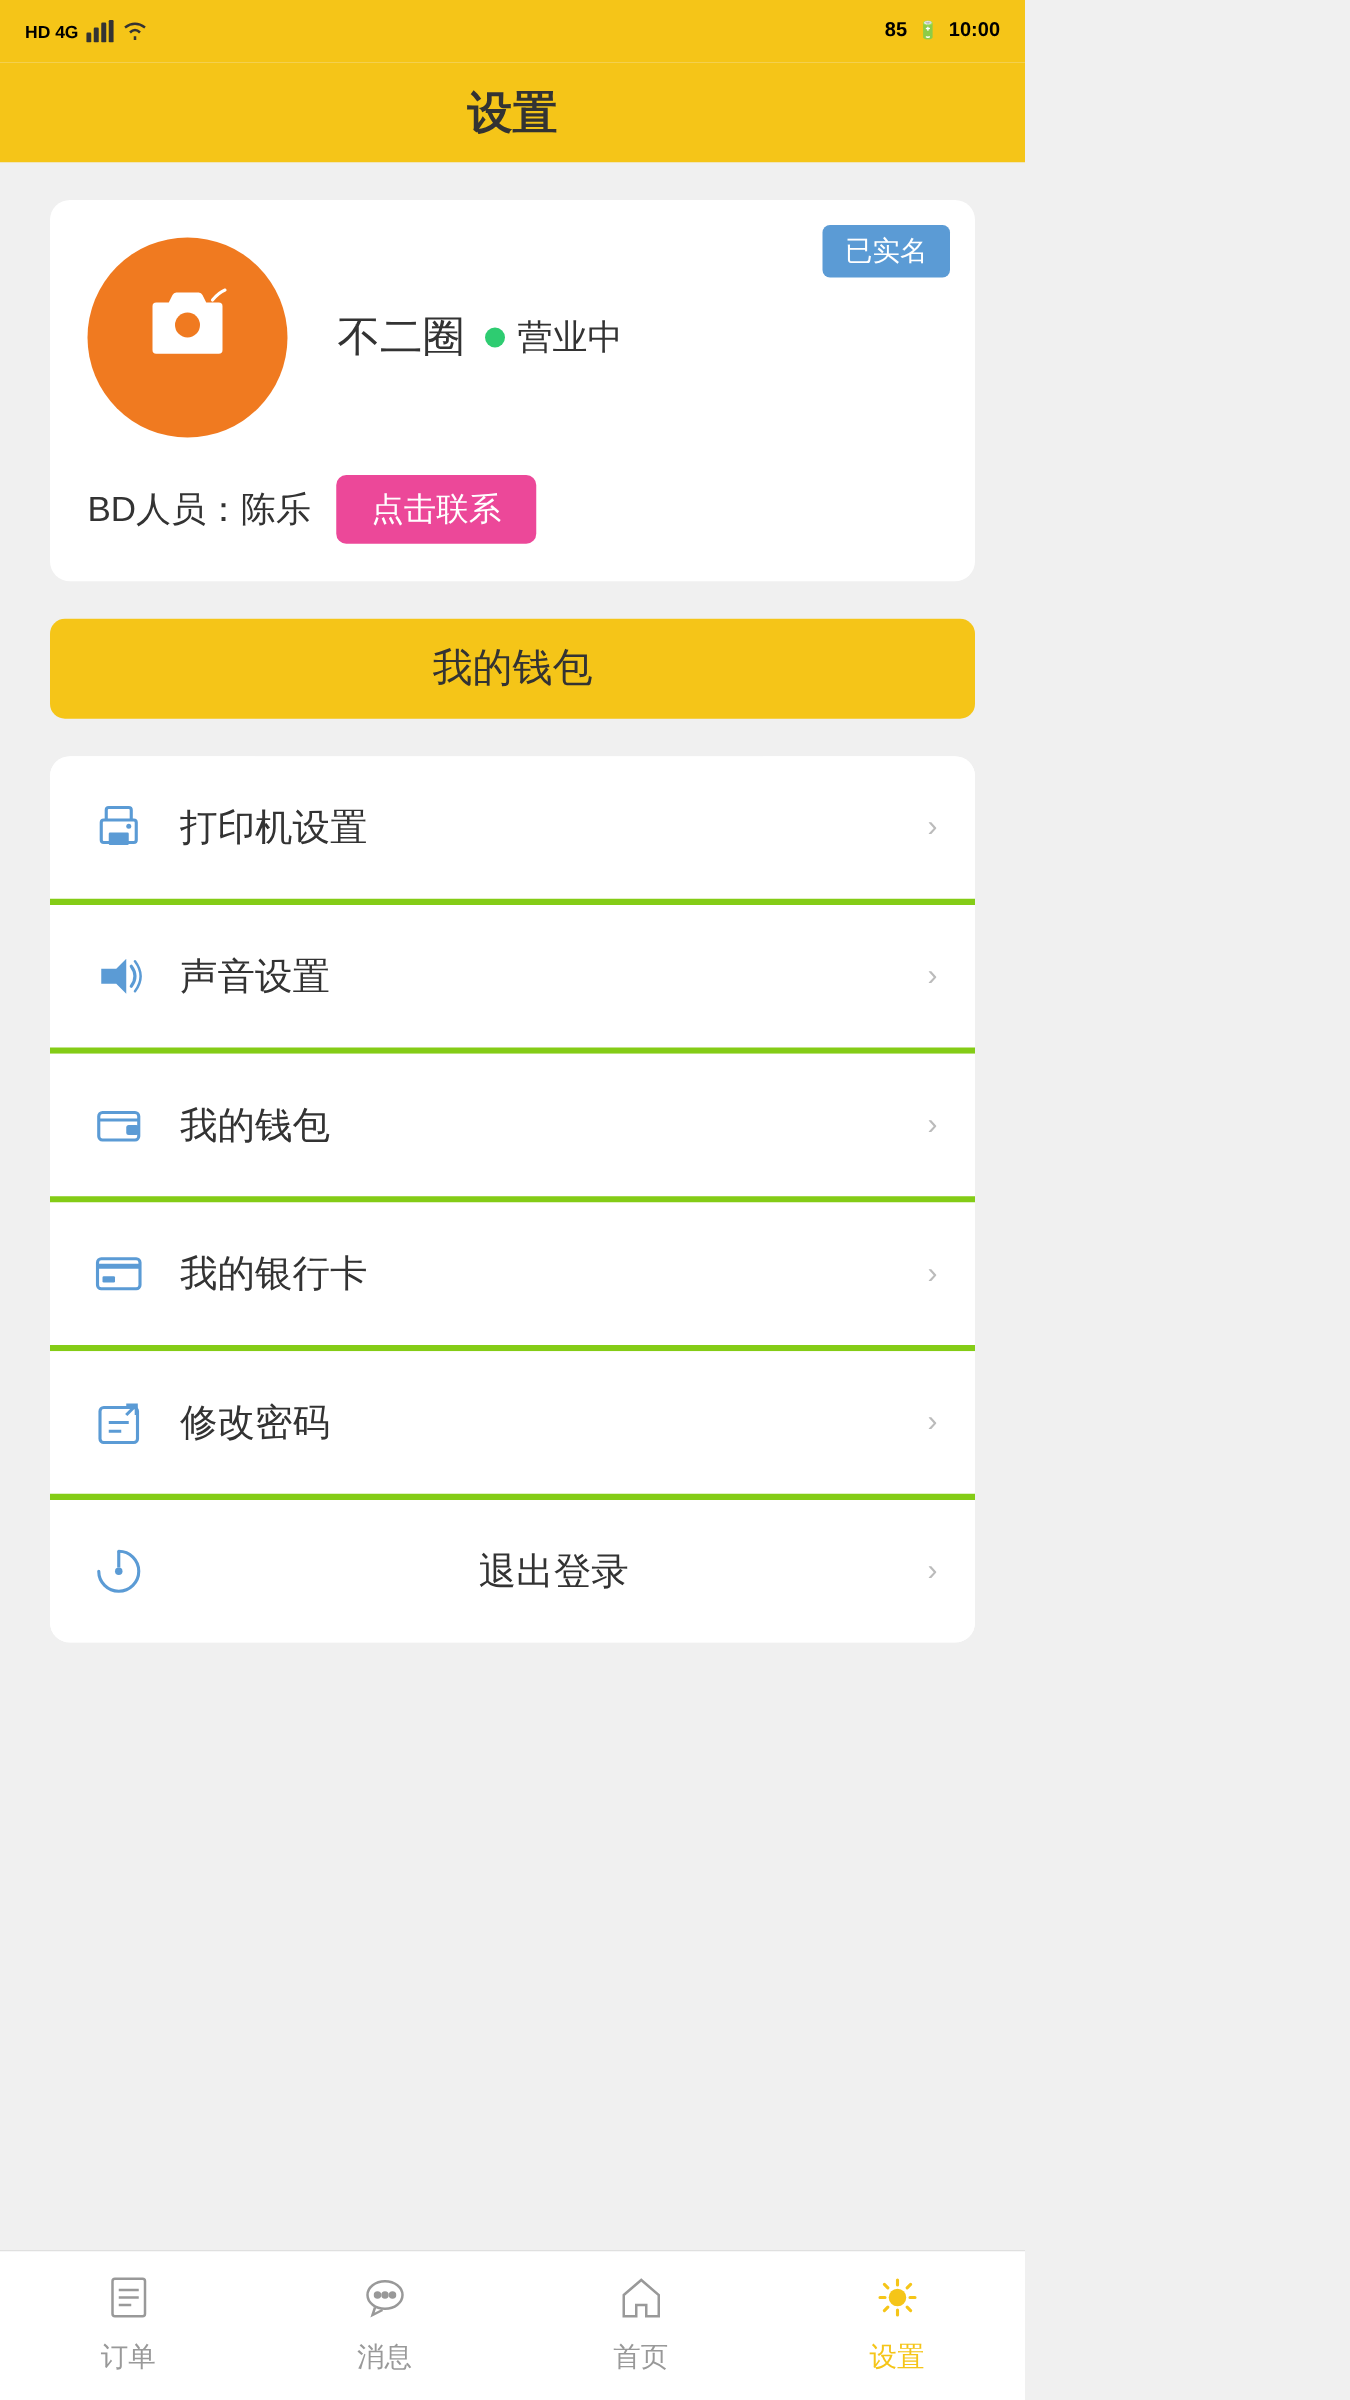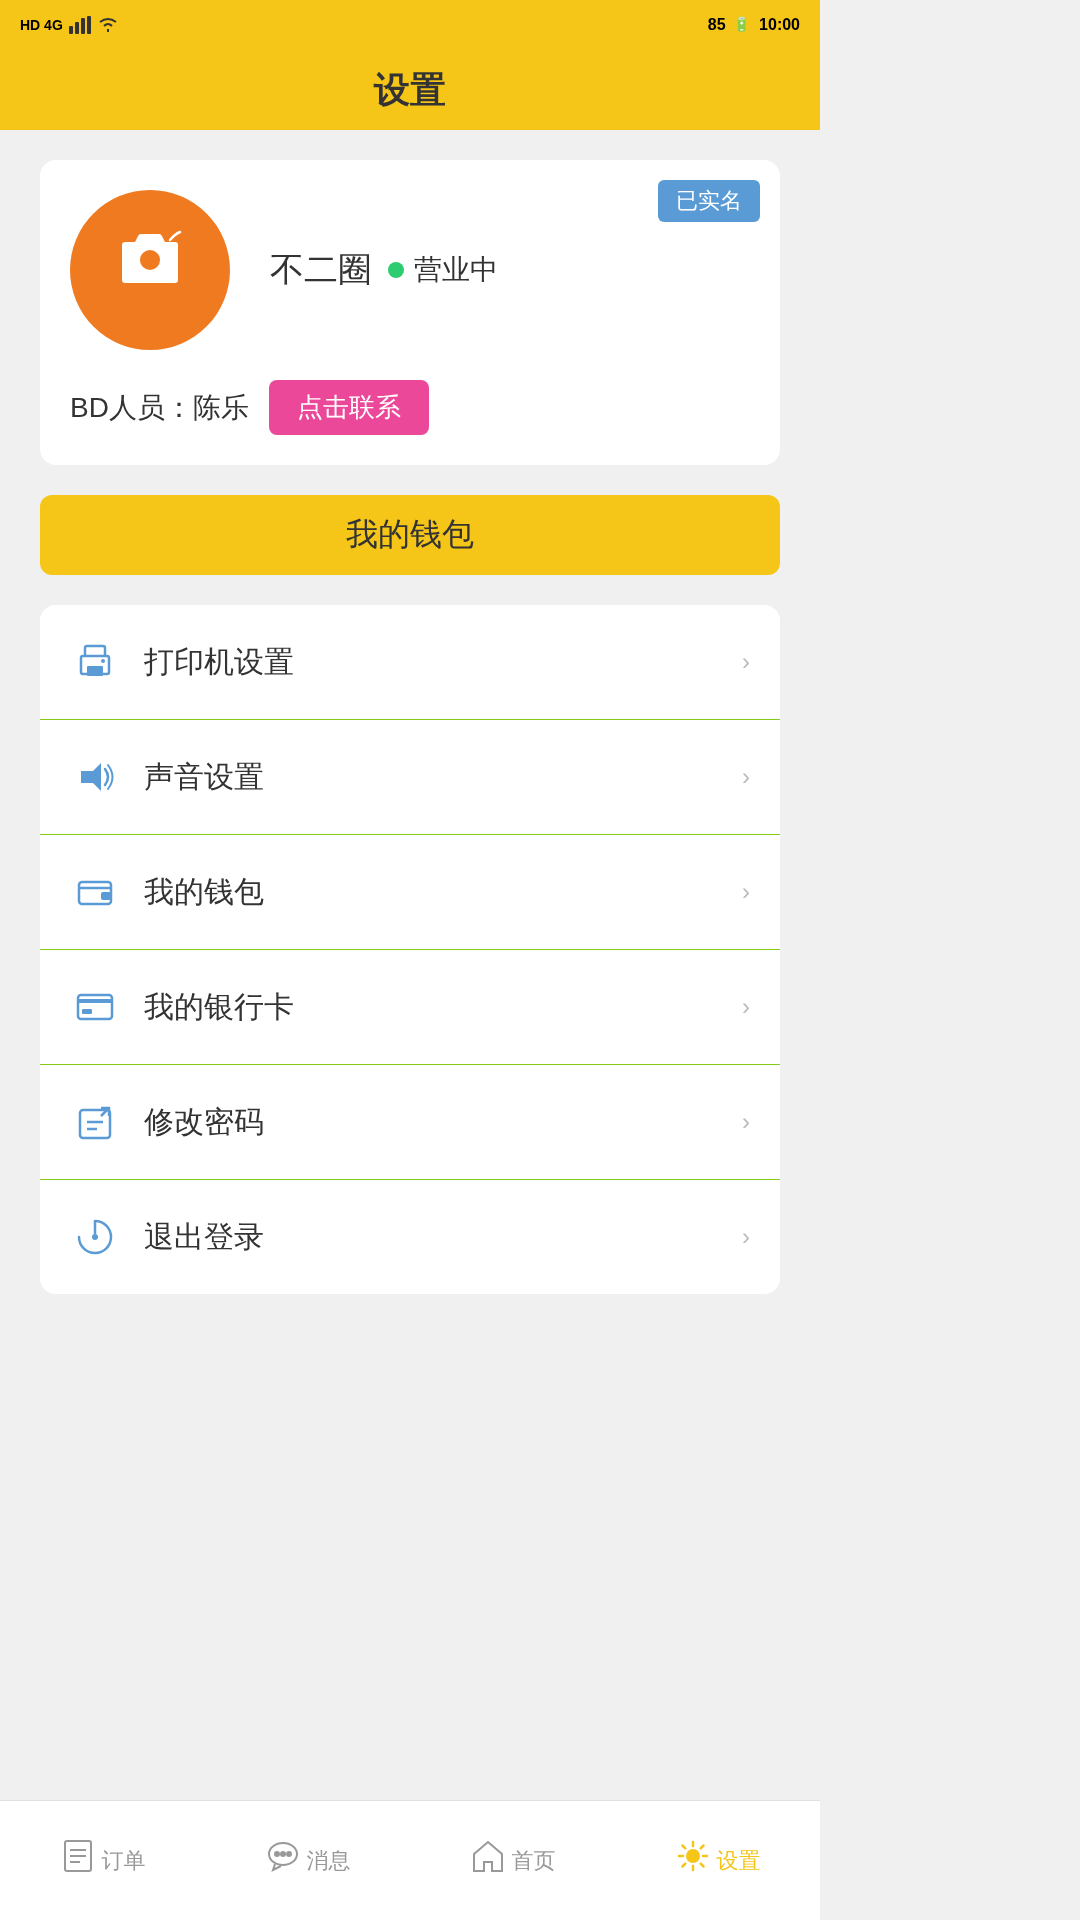--- a/index.html
+++ b/index.html
@@ -155,26 +155,27 @@
     .menu-card {
       background: #fff;
       border-radius: 16px;
       overflow: hidden;
       margin-bottom: 30px;
     }
     .menu-item {
       display: flex;
       align-items: center;
       padding: 32px 30px;
-      border-bottom: 1px solid #84cc16;
+      border-bottom: 5px solid #84cc16;
       cursor: pointer;
       background: #fff;
     }
     .menu-item:last-child {
       border-bottom: none;
+      text-align: center;
     }
     .menu-icon {
       width: 50px;
       height: 50px;
       margin-right: 24px;
       color: #5b9bd5;
       display: flex;
       align-items: center;
       justify-content: center;
       flex-shrink: 0;
@@ -201,20 +202,21 @@
       width: 820px;
       background: #fff;
       border-top: 1px solid #e0e0e0;
       height: 120px;
       display: flex;
       align-items: center;
     }
     .nav-item {
       flex: 1;
       display: flex;
+      flex-direction: column;
       align-items: center;
       justify-content: center;
       gap: 6px;
       cursor: pointer;
       padding: 10px 0;
     }
     .nav-icon {
       font-size: 36px;
       color: #999;
     }

